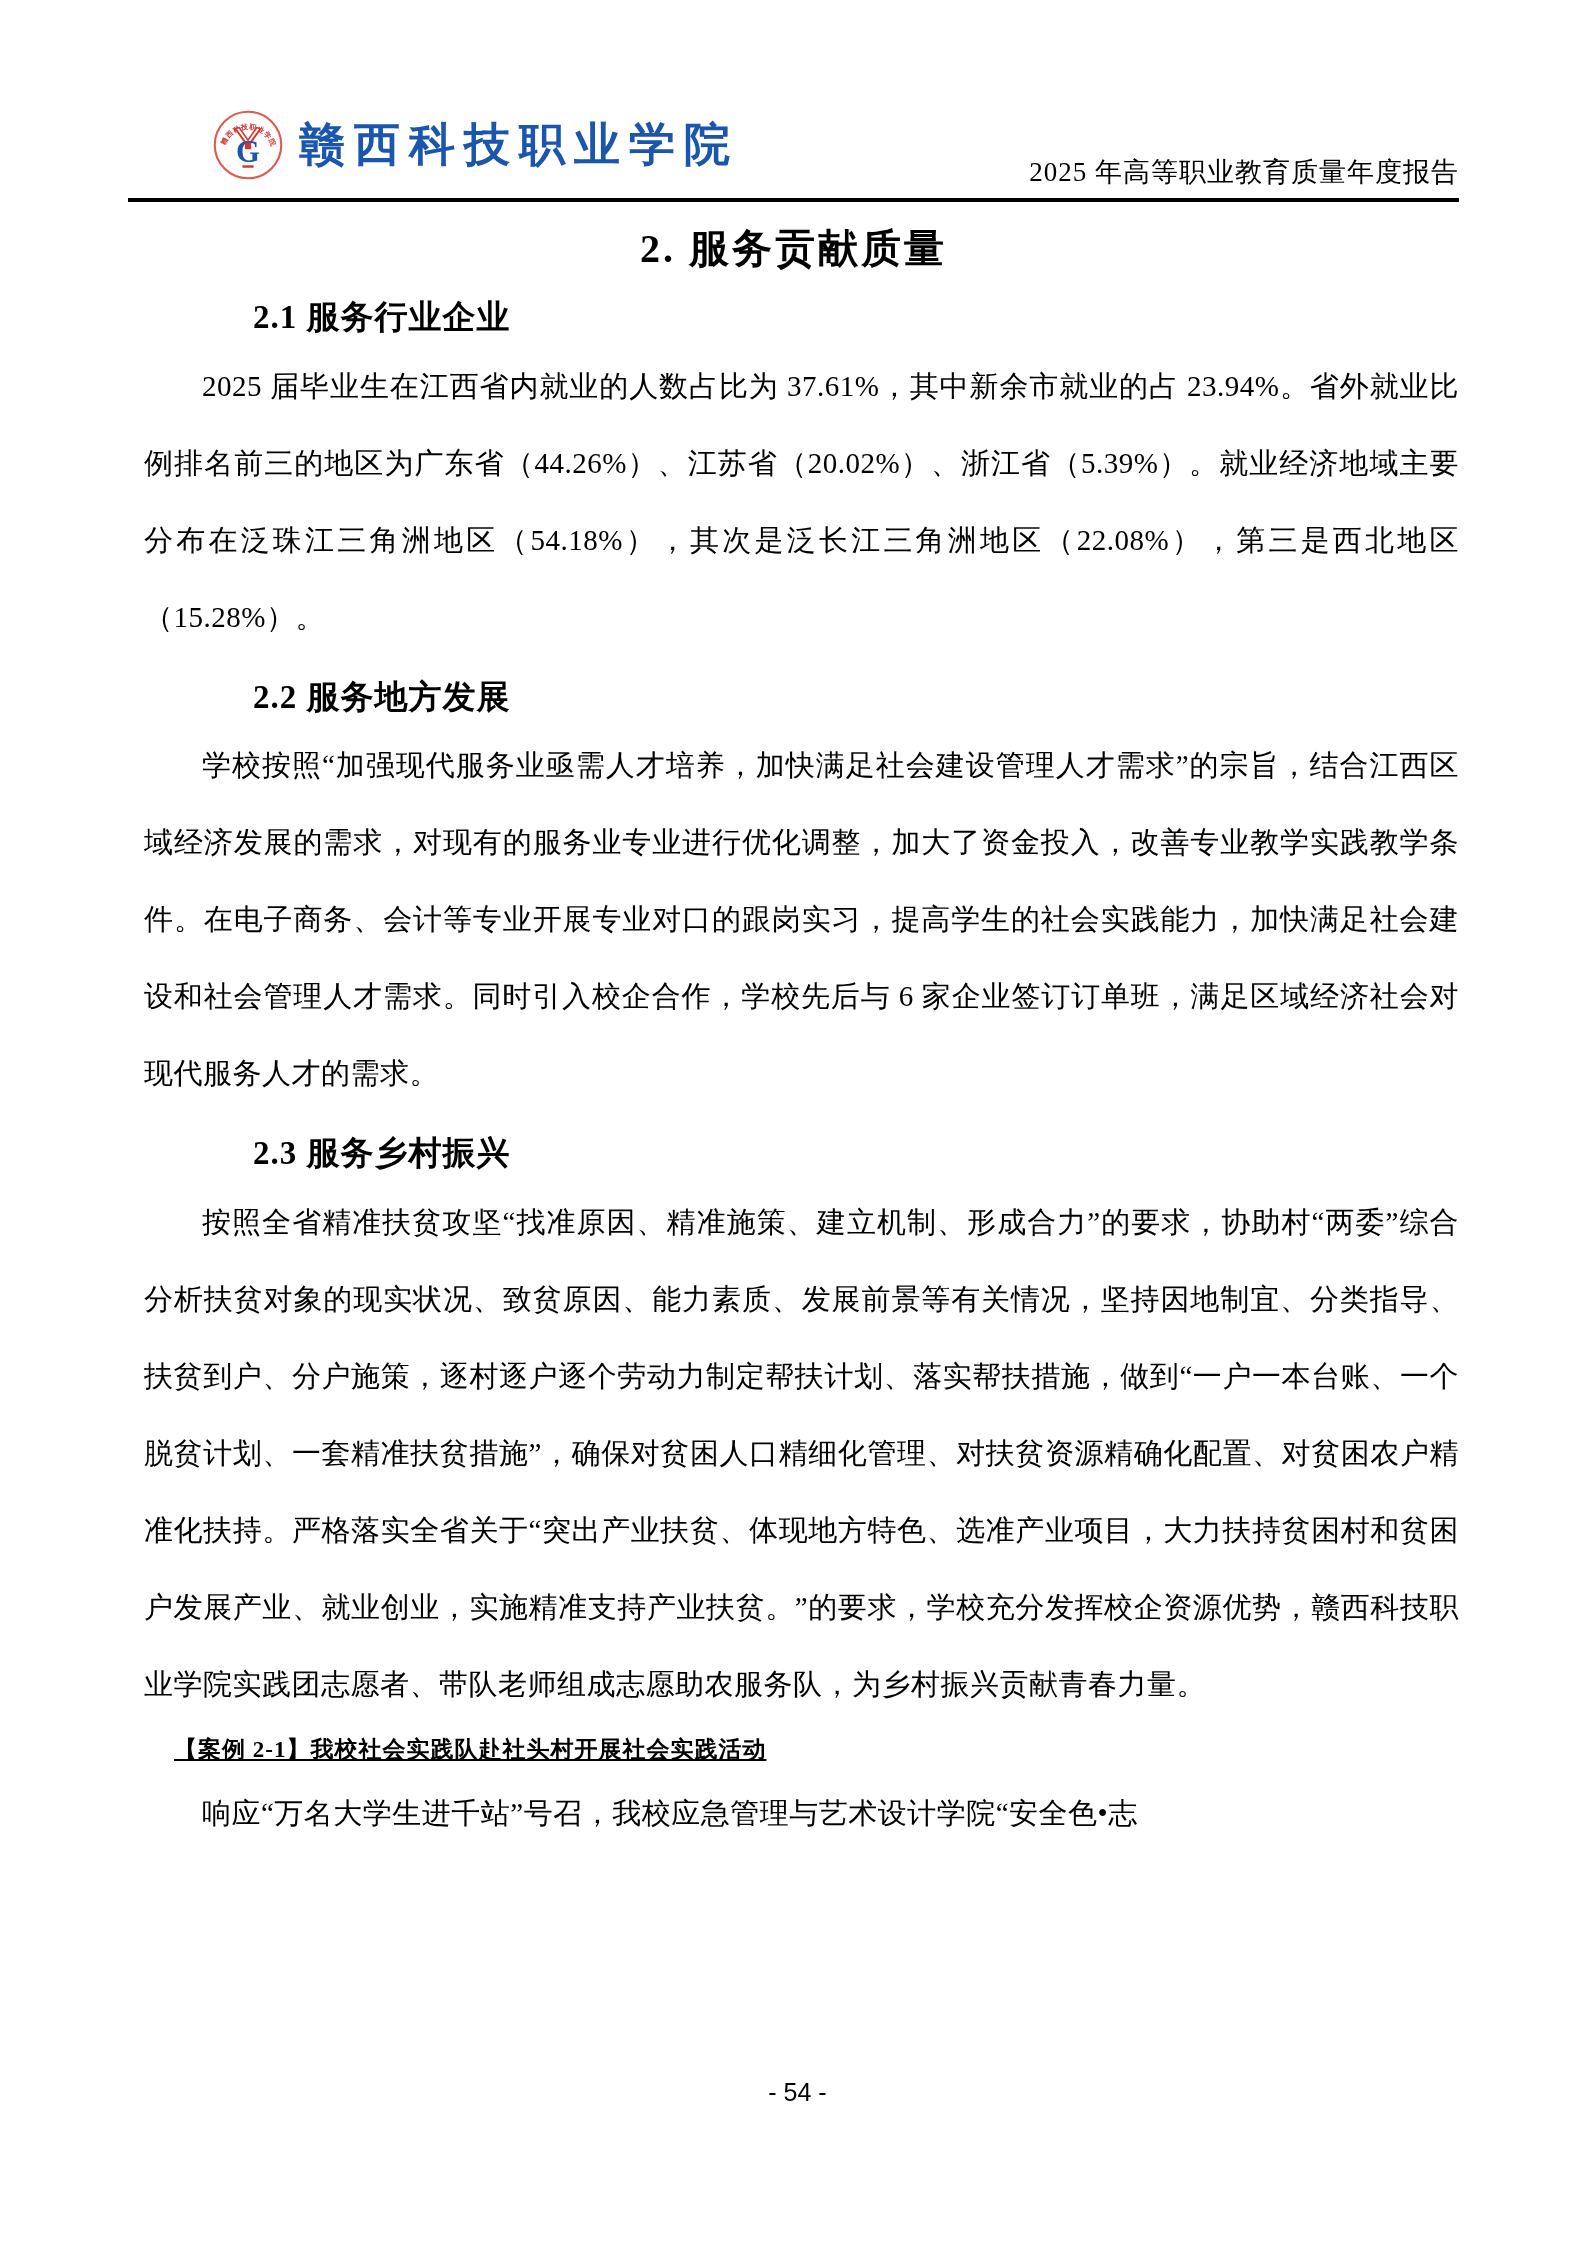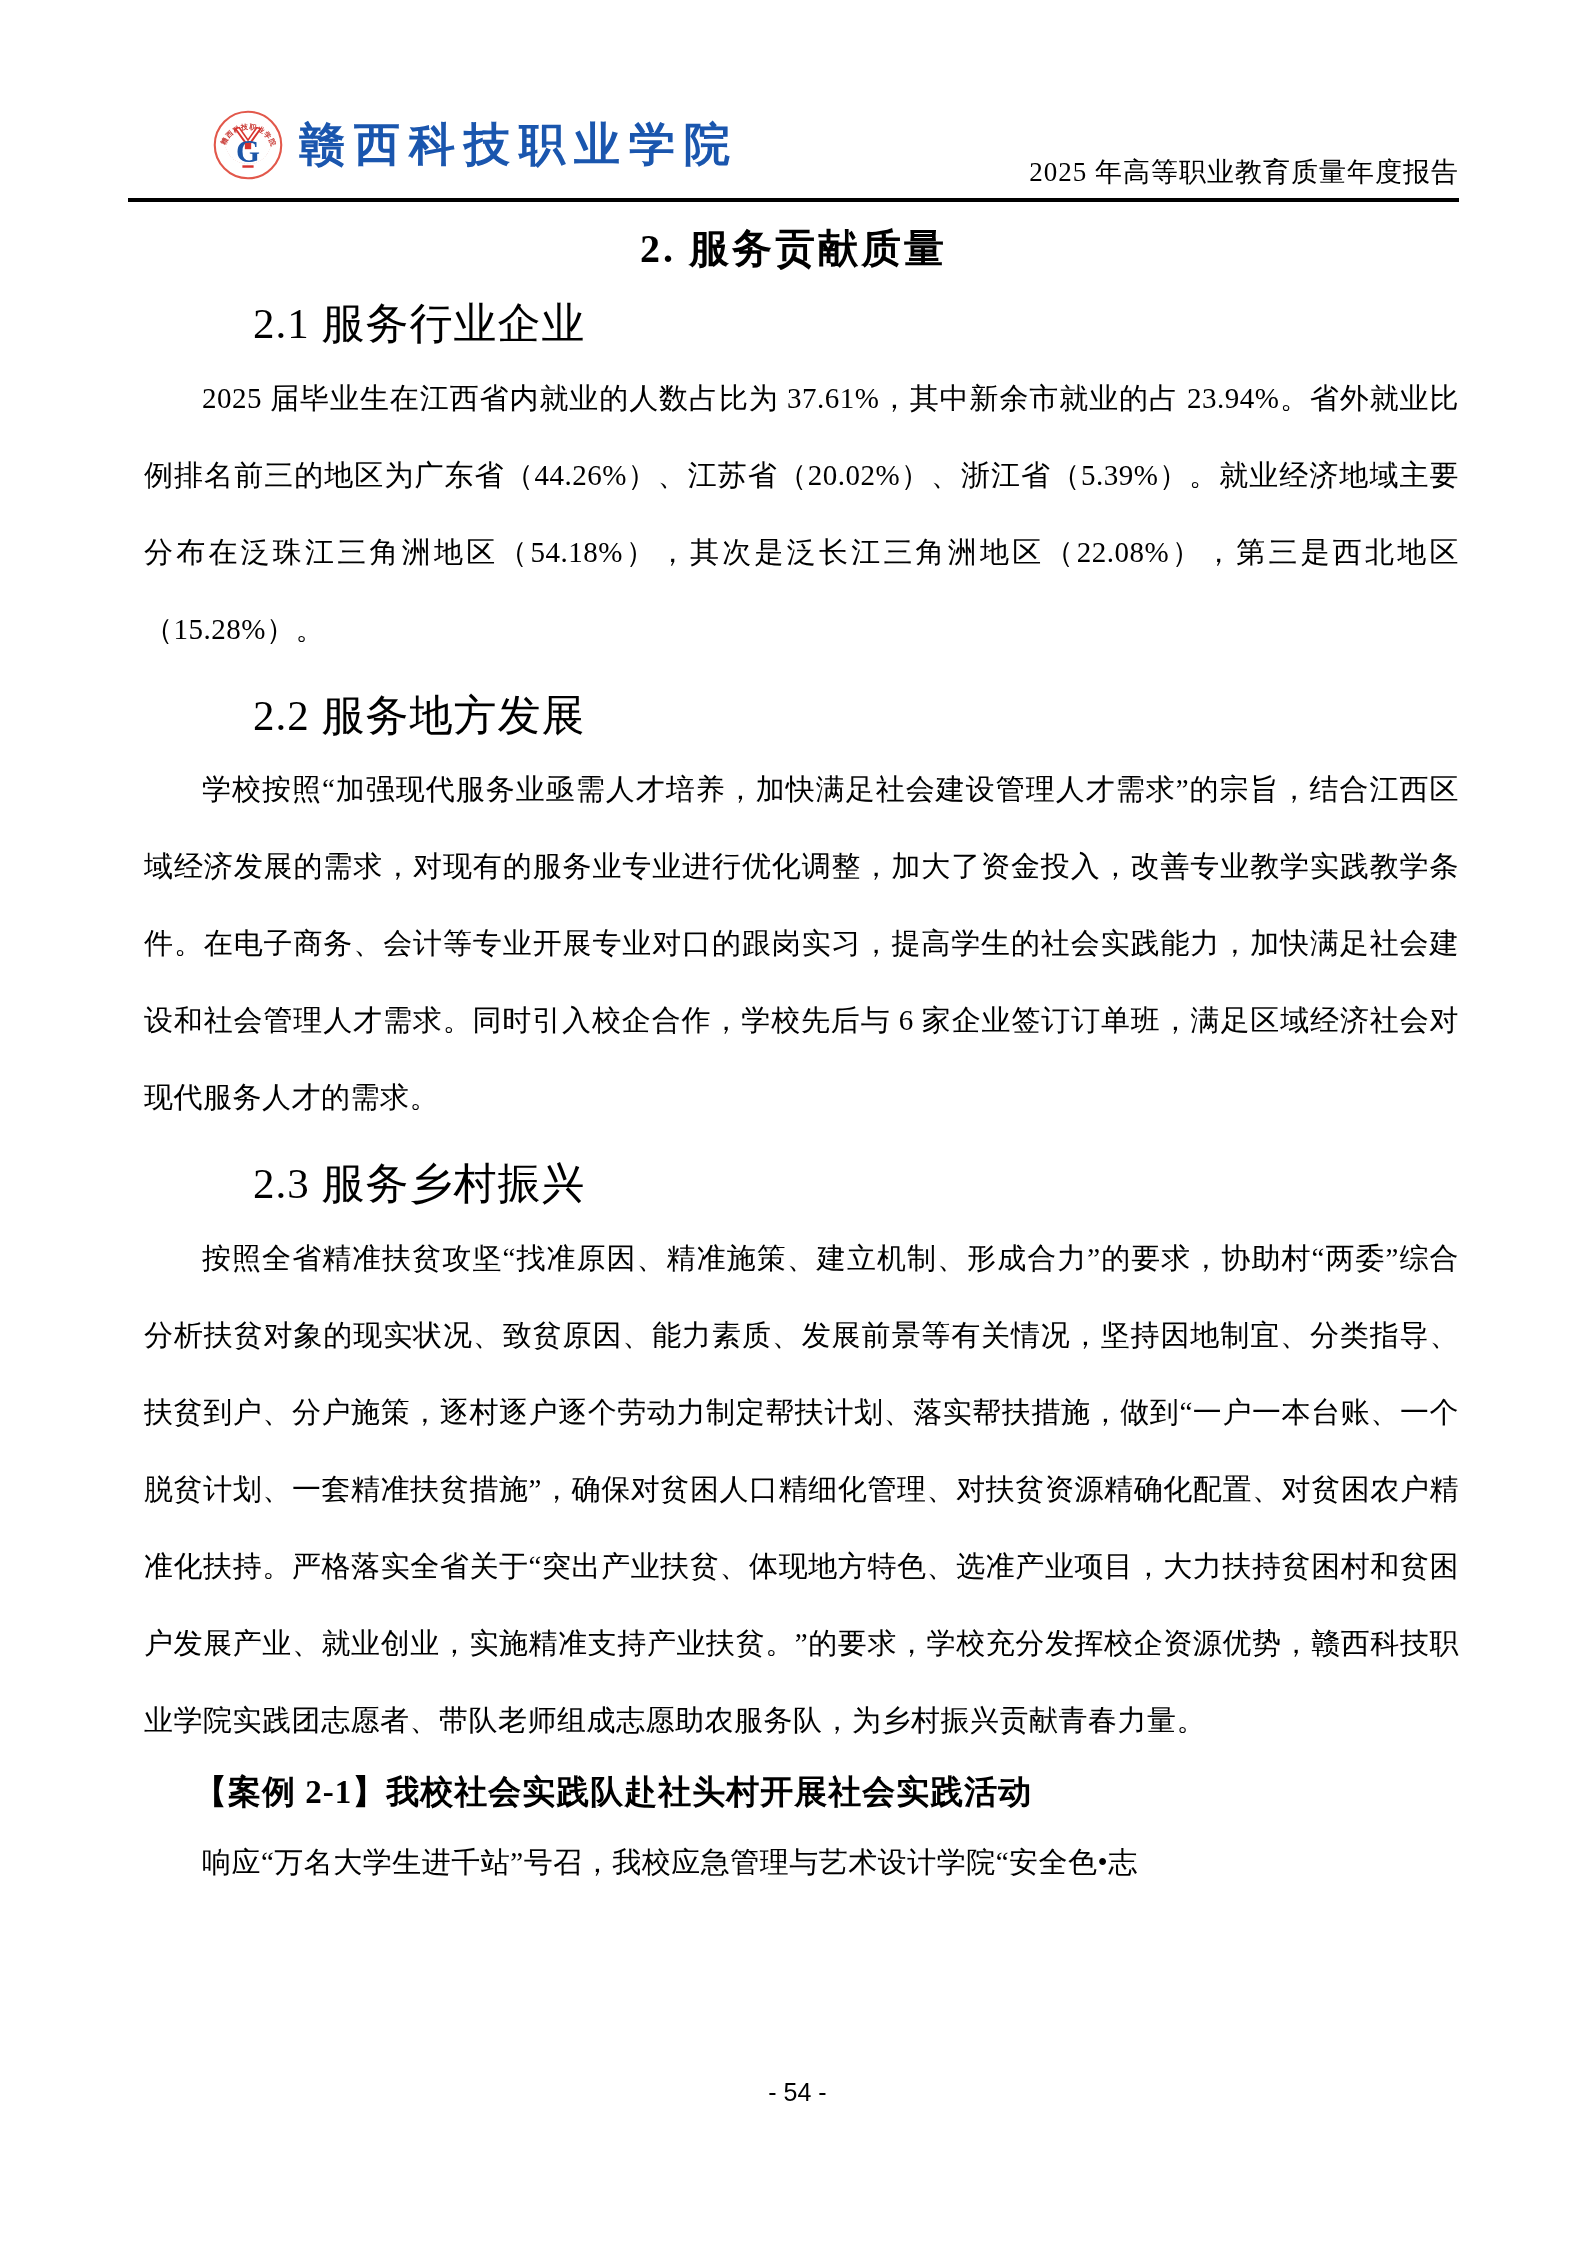--- a/index.html
+++ b/index.html
@@ -45,41 +45,42 @@
   .doc-title {
     margin: 20px 0 0 0;
     text-align: center;
     font-size: 40px;
     font-weight: 700;
     letter-spacing: 3px;
     line-height: 1.35;
   }
   .sec-heading {
     margin: 22px 0 0 125px;
-    font-size: 43px;
-    font-weight: 400;
+    font-size: 33px;
+    font-weight: 700;
     letter-spacing: 1px;
     line-height: 1.2;
   }
   .body-par {
     margin: 10px 0 0 16px;
     font-size: 29px;
     line-height: 77px;
     text-align: justify;
     text-justify: inter-ideograph;
     text-indent: 2em;
     letter-spacing: 0.5px;
   }
   .case-heading {
     margin: 12px 0 0 0;
-    font-size: 33px;
+    font-size: 23px;
     font-weight: 700;
     text-indent: 2em;
     line-height: 1.3;
     letter-spacing: 1px;
+    text-decoration: underline;
   }
   .footer {
     position: absolute;
     left: 0;
     right: 0;
     top: 2078px;
     text-align: center;
     font-family: "Liberation Sans", "DejaVu Sans", sans-serif;
     font-size: 25px;
     color: #000000;

